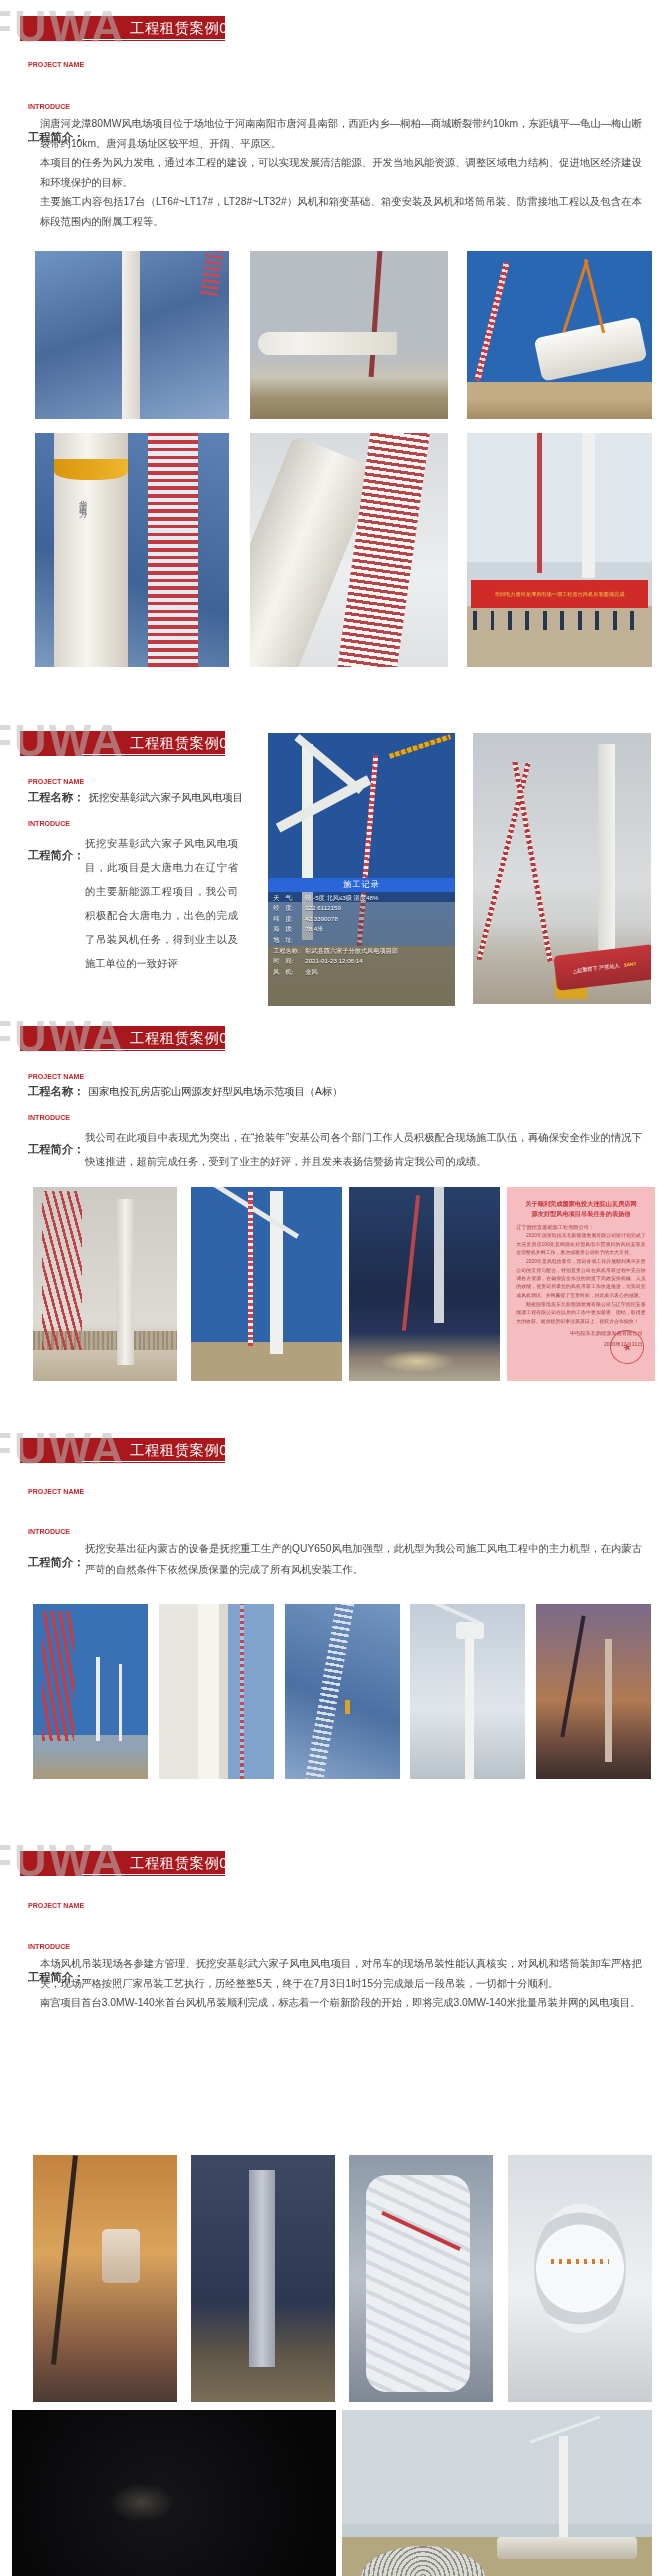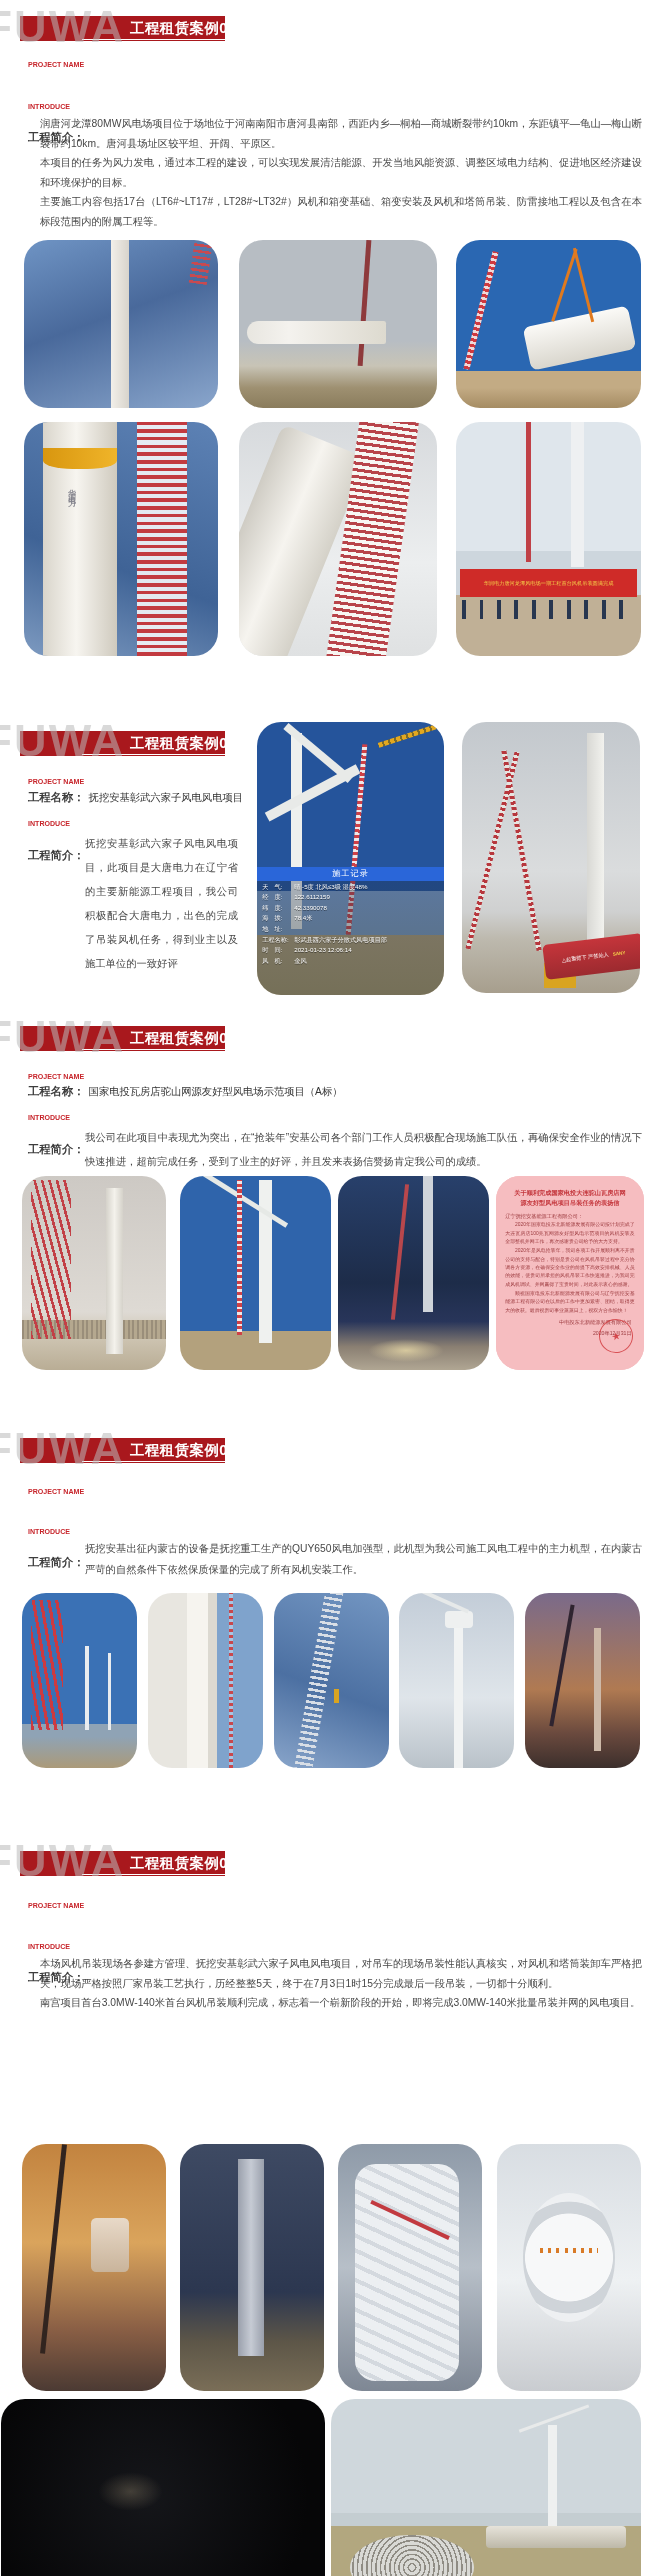--- a/index.html
+++ b/index.html
@@ -1,32 +1,32 @@
 <!DOCTYPE html>
 <html style="font-size:8.2px"><head>
 <meta charset="utf-8">
 <style>
   html,body{margin:0;padding:0;background:#fff;font-family:"Liberation Sans","DejaVu Sans",sans-serif;}
   #page{position:relative;width:659px;height:2641px;background:#fff;overflow:hidden;}
   .fuwa{position:absolute;left:-15.5px;font-size:45px;font-weight:800;letter-spacing:2.1px;
         color:rgba(185,185,185,.55);line-height:1;z-index:5;pointer-events:none;}
   .banner{position:absolute;left:20px;width:205px;height:25px;background:#a9181d;z-index:2;}
-  .banner span{position:absolute;left:62px;top:2.6px;font-size:14.4px;font-weight:bold;color:#fff;
+  .banner span{position:absolute;left:62px;top:2.6px;font-size:14.4px;font-weight:normal;color:#fff;
         letter-spacing:0.5px;border-bottom:1.5px solid #fff;padding-bottom:1.5px;white-space:nowrap;padding-left:48px;}
   .pn{position:absolute;left:28px;color:#c7252b;font-size:7.7px;font-weight:bold;
         transform:scaleX(.92);transform-origin:left;letter-spacing:0;white-space:nowrap;}
   .name-row{position:absolute;left:28px;width:616px;white-space:nowrap;}
   .zhlabel{font-size:11.3px;font-weight:bold;color:#3d3d3d;margin-right:4.1px;}
   .name-val{font-size:10.3px;color:#333;}
   .intro{position:absolute;left:28px;width:614px;}
   .intro .zhlabel{position:absolute;left:0;top:16px;}
   .intro p{margin:0 0 0 57px;font-size:10.3px;color:#474747;text-align:justify;}
   .lh38 p{line-height:19.6px;margin-left:12px;} .lh47 p{line-height:24px;} .lh40 p{line-height:20.6px;}
   .intro-narrow{width:210px;}
-  figure.photo{position:absolute;margin:1px;overflow:hidden;border-radius:24px;}
+  figure.photo{position:absolute;margin:12px;overflow:hidden;}
   figure.photo i{position:absolute;display:block;}
   
   .rec{position:absolute;left:0;right:0;bottom:0;height:47%;
        background:linear-gradient(180deg,rgba(20,40,80,.30),rgba(55,65,55,.50));}
   .rec .rtitle{height:14.4px;line-height:14.4px;background:#2a66d9;color:#fff;font-size:8.2px;
        text-align:center;letter-spacing:1px;}
   .rec .rrow{padding:0.5px 5.2px;font-size:6.2px;color:#fff;line-height:1.55;white-space:nowrap;
        text-shadow:0 0.5px 0.5px rgba(0,0,0,.5);}
   .rec .rl{display:inline-block;min-width:32px;}
   

